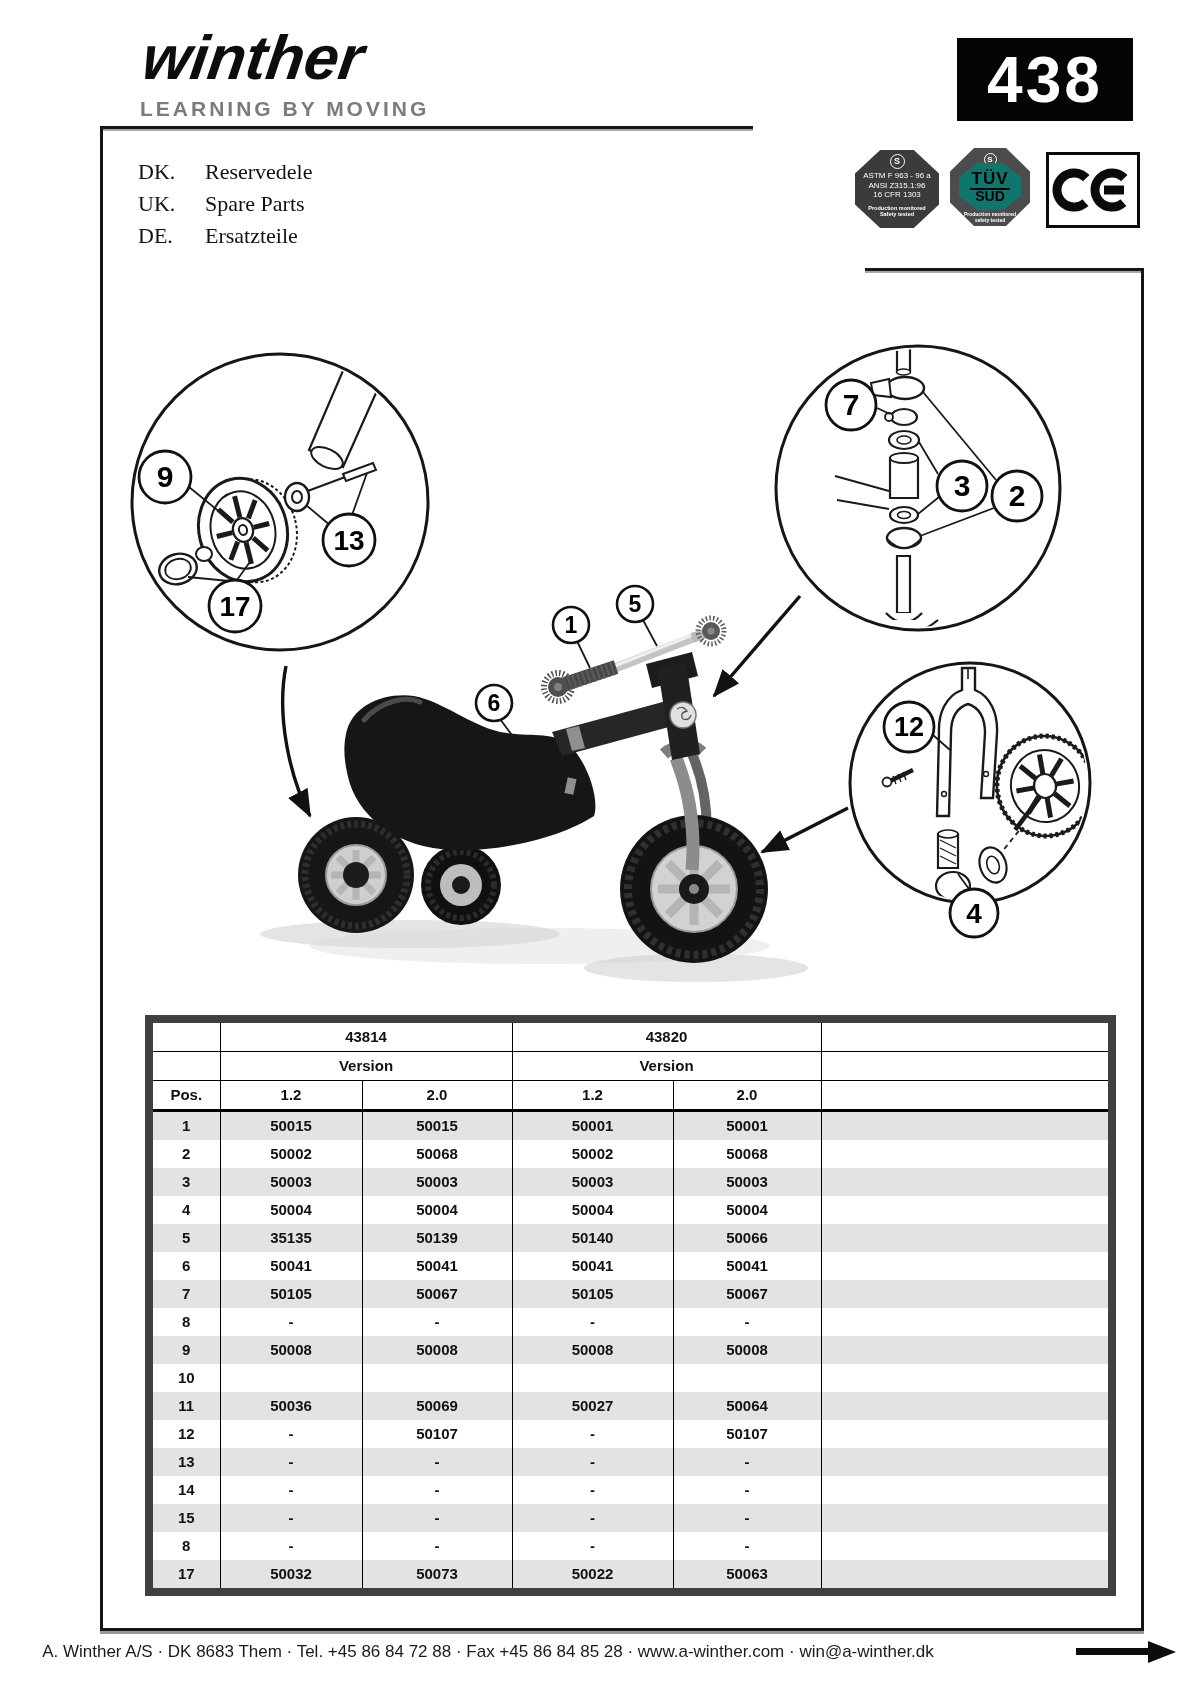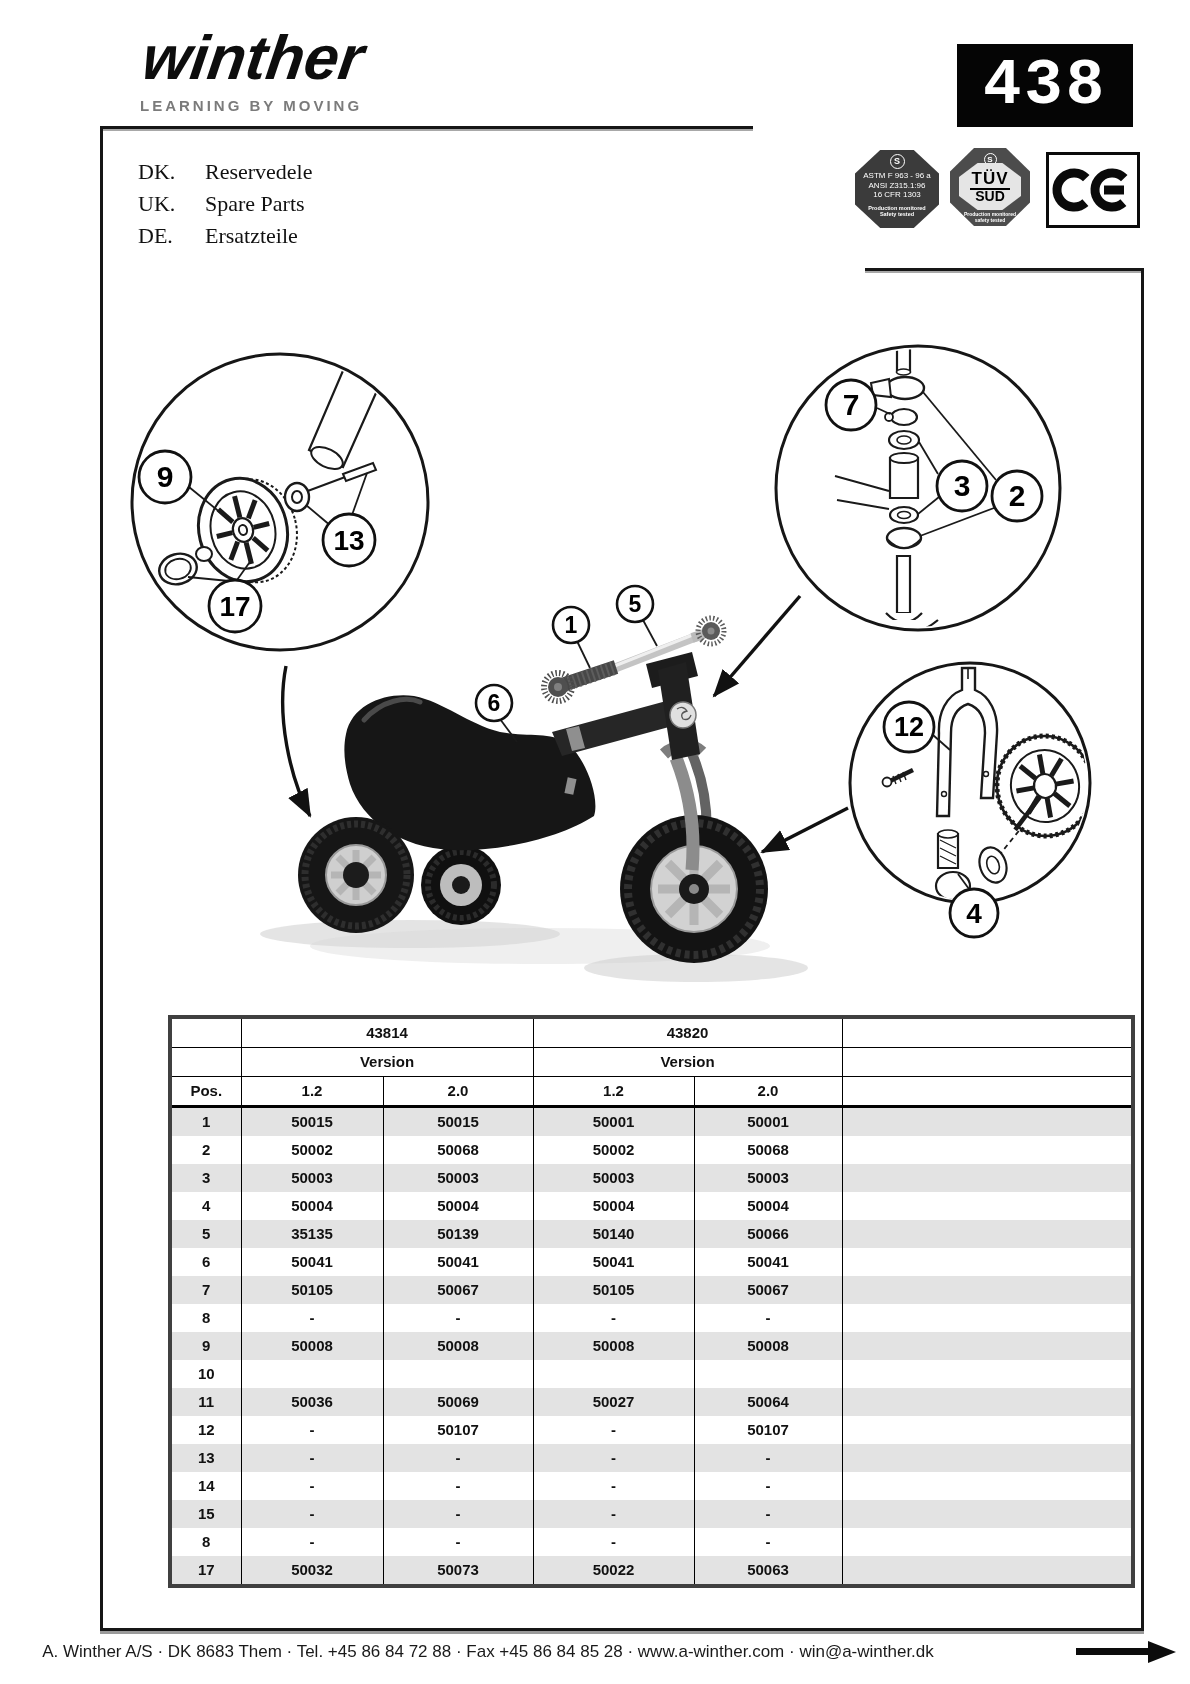--- a/index.html
+++ b/index.html
@@ -1,22 +1,22 @@
 <!DOCTYPE html>
 <html><head>
 <meta charset="utf-8">
 <style>
   html,body{margin:0;padding:0;background:#fff;}
   body{width:1190px;height:1684px;position:relative;font-family:"Liberation Sans",sans-serif;color:#111;overflow:hidden;}
   .abs{position:absolute;}
 
   
   .logo-word{left:138px;top:22px;font-size:62px;font-weight:bold;font-style:italic;letter-spacing:0px;transform:skewX(-8deg);transform-origin:left bottom;color:#0d0d0d;}
-  .logo-tagline{left:140px;top:97px;font-size:15px;font-weight:bold;color:#7b7b7b;letter-spacing:3px;text-align:center;}
-  .page-number-box{left:957px;top:44px;width:176px;height:83px;background:#050505;color:#fff;display:flex;align-items:center;justify-content:center;font-size:64px;font-weight:600;letter-spacing:3px;font-family:Liberation Mono, monospace;}
+  .logo-tagline{left:140px;top:97px;font-size:21px;font-weight:bold;color:#7b7b7b;letter-spacing:3px;text-align:center;}
+  .page-number-box{left:957px;top:38px;width:176px;height:83px;background:#050505;color:#fff;display:flex;align-items:center;justify-content:center;font-size:64px;font-weight:600;letter-spacing:3px;}
 
   
   .bd{background:#161616;}
   .bd-top{left:100px;top:126px;width:653px;height:3px;box-shadow:0 2px 0 #a8a8a8;}
   .bd-left{left:100px;top:126px;width:3px;height:1505px;}
   .bd-notch{left:865px;top:268px;width:279px;height:3px;box-shadow:0 2px 0 #a8a8a8;}
   .bd-right{left:1141px;top:268px;width:3px;height:1363px;}
   .bd-bottom{left:100px;top:1628px;width:1044px;height:3px;box-shadow:0 3px 0 #9a9a9a;}
 
   
@@ -24,32 +24,32 @@
   .lang-row{display:flex;font-family:Liberation Serif, serif;}
   .lang-code{width:67px;}
 
   
   .octa{clip-path:polygon(30% 0%,70% 0%,100% 30%,100% 70%,70% 100%,30% 100%,0% 70%,0% 30%);}
   .astm{left:855px;top:150px;width:84px;height:78px;background:#3b3b3b;color:#fff;text-align:center;}
   .smark{display:inline-block;width:13px;height:13px;border:1.5px solid #fff;border-radius:50%;font-size:9px;line-height:13px;font-weight:bold;margin-top:4px;}
   .astm-lines{font-size:8px;line-height:9.5px;font-weight:normal;margin-top:2px;}
   .astm-foot{font-size:5.5px;line-height:6.5px;font-weight:bold;margin-top:5px;}
   .tuv{left:950px;top:148px;width:80px;height:78px;background:#4c4c4c;color:#fff;text-align:center;}
-  .tuv-inner{position:absolute;left:9px;top:15px;width:62px;height:47px;background:#e5e5e5;color:#000;clip-path:polygon(30% 0%,70% 0%,100% 30%,100% 70%,70% 100%,30% 100%,0% 70%,0% 30%);}
+  .tuv-inner{position:absolute;left:9px;top:15px;width:62px;height:47px;background:#0f766e;color:#000;clip-path:polygon(30% 0%,70% 0%,100% 30%,100% 70%,70% 100%,30% 100%,0% 70%,0% 30%);}
   .tuv-title{font-size:17px;font-weight:900;line-height:17px;margin-top:7px;letter-spacing:1px;}
   .tuv-rule{width:40px;height:0;border-bottom:2.5px solid #000;margin:1px auto 1px auto;}
   .tuv-sub{font-size:14px;font-weight:700;line-height:10px;}
   .tuv-foot{position:absolute;bottom:3px;left:0;width:100%;font-size:5px;line-height:6px;font-weight:bold;color:#fff;}
   .tuv .smark{margin-top:2px;width:11px;height:11px;line-height:11px;font-size:8px;}
   .ce{left:1046px;top:152px;width:94px;height:76px;background:#fff;border:3px solid #0a0a0a;box-sizing:border-box;display:flex;align-items:center;justify-content:center;}
 
   
   .parts-table{position:absolute;left:145px;top:1015px;width:963px;border-collapse:collapse;table-layout:fixed;font-size:15px;font-weight:bold;}
   .parts-table td{border-left:1px solid #000;border-right:1px solid #000;text-align:center;height:28px;padding:0;line-height:28px;}
-  .parts-table{border:4px solid #404040;margin-left:23px;}
+  .parts-table{border:8px solid #404040;}
   .hrow td{border-bottom:1px solid #000;}
   .hrow-thick td{border-bottom:3px solid #000;}
   tbody tr:nth-child(odd) td{background:#e3e3e3;}
   .parts-table .c-pos{width:71px;} .parts-table .c1{width:142px;} .parts-table .c2{width:150px;}
   .parts-table .c3{width:161px;} .parts-table .c4{width:148px;} .parts-table .c5{width:291px;}
 
   
   .footer-text{left:0;top:1642px;width:976px;text-align:center;font-size:17px;color:#1a1a1a;}
   .footer-arrow-shaft{left:1076px;top:1648px;width:74px;height:7px;background:#0c0c0c;}
   .footer-arrow-head{left:1148px;top:1641px;width:0;height:0;border-top:11px solid transparent;border-bottom:11px solid transparent;border-left:28px solid #0c0c0c;}

